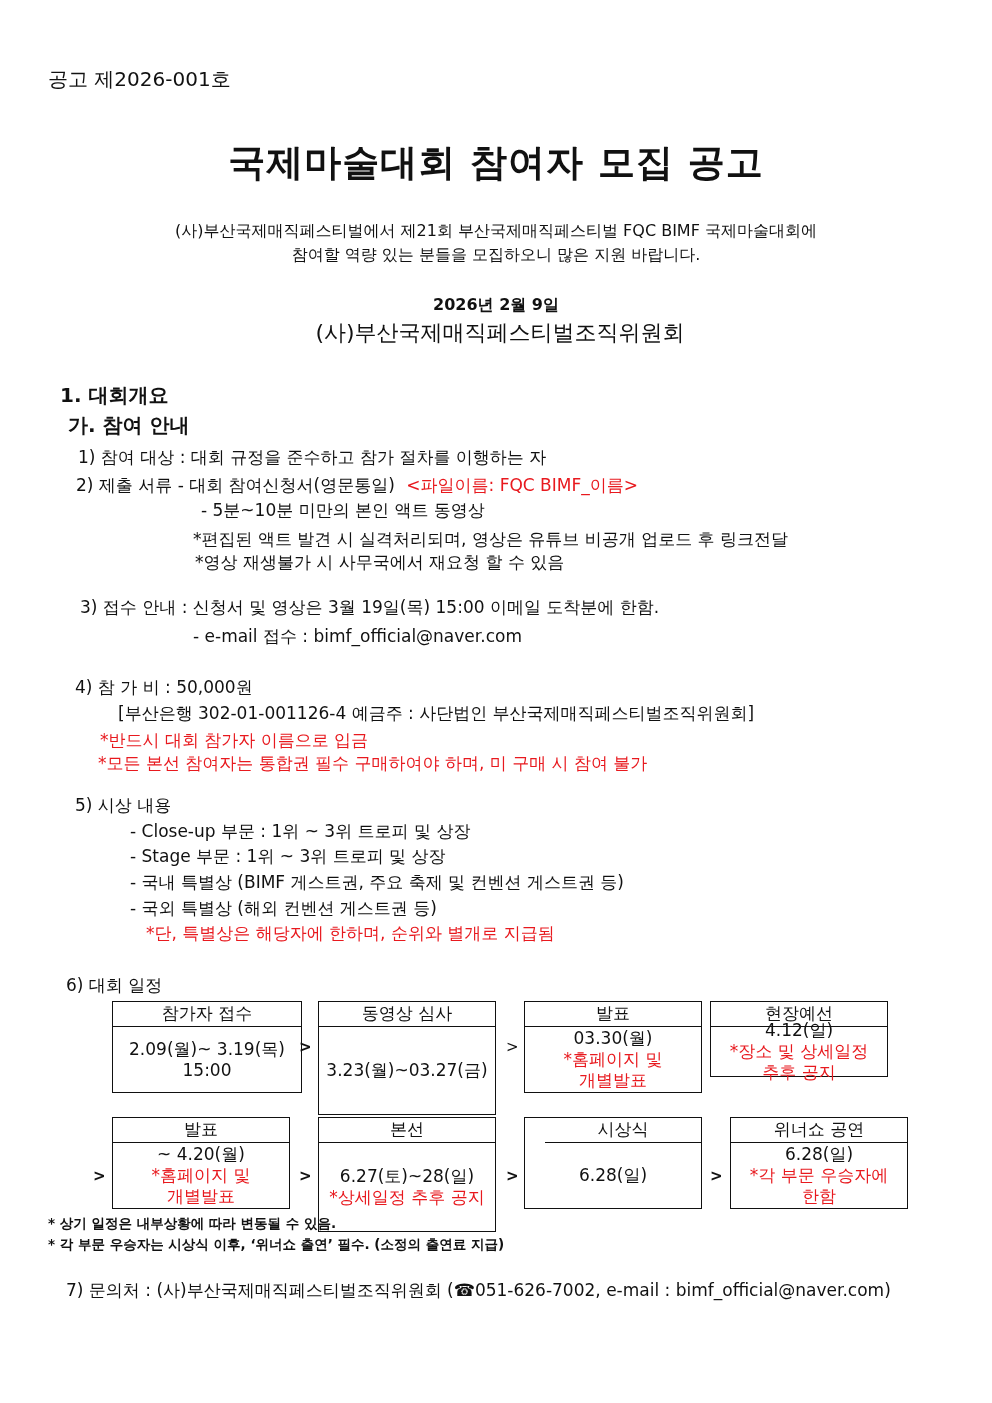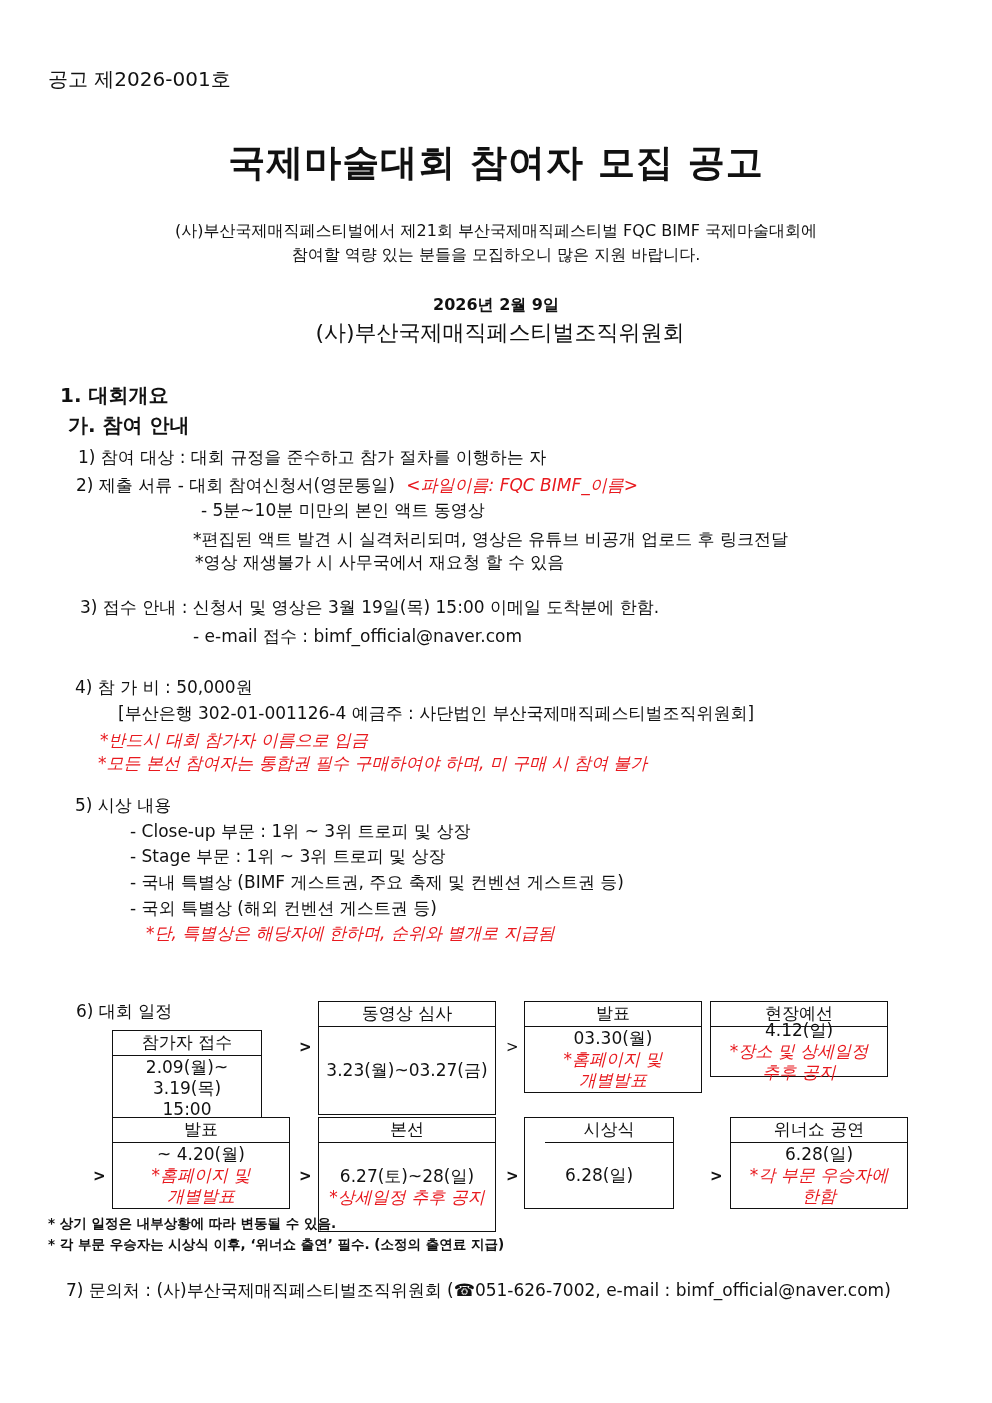--- a/index.html
+++ b/index.html
@@ -2,21 +2,21 @@
 <html><head>
   <meta charset="utf-8">
   <style>
     html, body { margin: 0; padding: 0; background: #ffffff; }
     body {
       width: 992px; height: 1403px; position: relative; overflow: hidden;
       font-family: "DejaVu Sans", "Liberation Sans", sans-serif;
       color: #111111;
     }
     .abs { position: absolute; white-space: nowrap; }
-    .red { color: #e8191e; font-style: italic; }
+    .red { color: #e8191e; }
     .notice-no { left: 48px; top: 66px; font-size: 20px; }
     .title { left: 0; width: 992px; text-align: center; top: 138px; font-size: 37px; font-weight: bold; letter-spacing: 1px; }
     .intro { left: 0; width: 992px; text-align: center; font-size: 16px; }
     .intro1 { top: 221px; }
     .intro2 { top: 245px; }
     .date { left: 0; width: 992px; text-align: center; top: 295px; font-size: 16px; font-weight: bold; }
     .org { left: 4px; width: 992px; text-align: center; top: 318px; font-size: 22px; }
     .h1 { left: 60px; top: 382px; font-size: 20px; font-weight: bold; }
     .h2 { left: 68px; top: 412px; font-size: 20px; font-weight: bold; }
     .line { font-size: 17px; }
@@ -60,23 +60,23 @@
 <div class="abs small red" style="left:100px; top:729px;">*반드시  대회  참가자  이름으로  입금</div>
 <div class="abs small red" style="left:98px; top:752px;">*모든  본선  참여자는  통합권  필수  구매하여야  하며,  미  구매  시  참여  불가</div>
 
 <div class="abs line" style="left:75px; top:794px;">5)  시상  내용</div>
 <div class="abs line" style="left:130px; top:820px;">-  Close-up  부문  :  1위  ~  3위  트로피  및  상장</div>
 <div class="abs line" style="left:130px; top:845px;">-  Stage  부문  :  1위  ~  3위  트로피  및  상장</div>
 <div class="abs line" style="left:130px; top:871px;">-  국내  특별상  (BIMF  게스트권,  주요  축제  및  컨벤션  게스트권  등)</div>
 <div class="abs line" style="left:130px; top:897px;text-align:right;">-  국외  특별상  (해외  컨벤션  게스트권  등)</div>
 <div class="abs line red" style="left:146px; top:922px;">*단,  특별상은  해당자에  한하며,  순위와  별개로  지급됨</div>
 
-<div class="abs line" style="left:76px; top:974px;margin-top:26px;">6)    대회  일정</div>
+<div class="abs line" style="left:66px; top:974px;">6)    대회  일정</div>
 
-<div class="box" style="left:112px; top:1001px; width:150px; height:92px;margin-top:29px;">
+<div class="box" style="left:112px; top:1001px; width:190px; height:92px;">
   <div class="head">참가자  접수</div>
   <div class="body">
     <div>2.09(월)~  3.19(목)</div>
     <div>15:00</div>
   </div>
 </div>
 <div class="arrow" style="left:299px; top:1038px;">&gt;</div>
 
 <div class="box" style="left:318px; top:1001px; width:178px; height:114px;">
   <div class="head">동영상  심사</div>
@@ -118,21 +118,21 @@
 
 <div class="box" style="left:318px; top:1117px; width:178px; height:115px;">
   <div class="head">본선</div>
   <div class="body">
     <div>6.27(토)~28(일)</div>
     <div class="red">*상세일정  추후  공지</div>
   </div>
 </div>
 <div class="arrow" style="left:506px; top:1167px;">&gt;</div>
 
-<div class="box" style="left:524px; top:1117px; width:150px; height:92px;padding-left:20px;">
+<div class="box" style="left:524px; top:1117px; width:178px; height:92px;padding-left:20px;">
   <div class="head">시상식</div>
   <div class="body">
     <div>6.28(일)</div>
   </div>
 </div>
 <div class="arrow" style="left:710px; top:1167px;">&gt;</div>
 
 <div class="box" style="left:730px; top:1117px; width:178px; height:92px;">
   <div class="head">위너쇼  공연</div>
   <div class="body">

